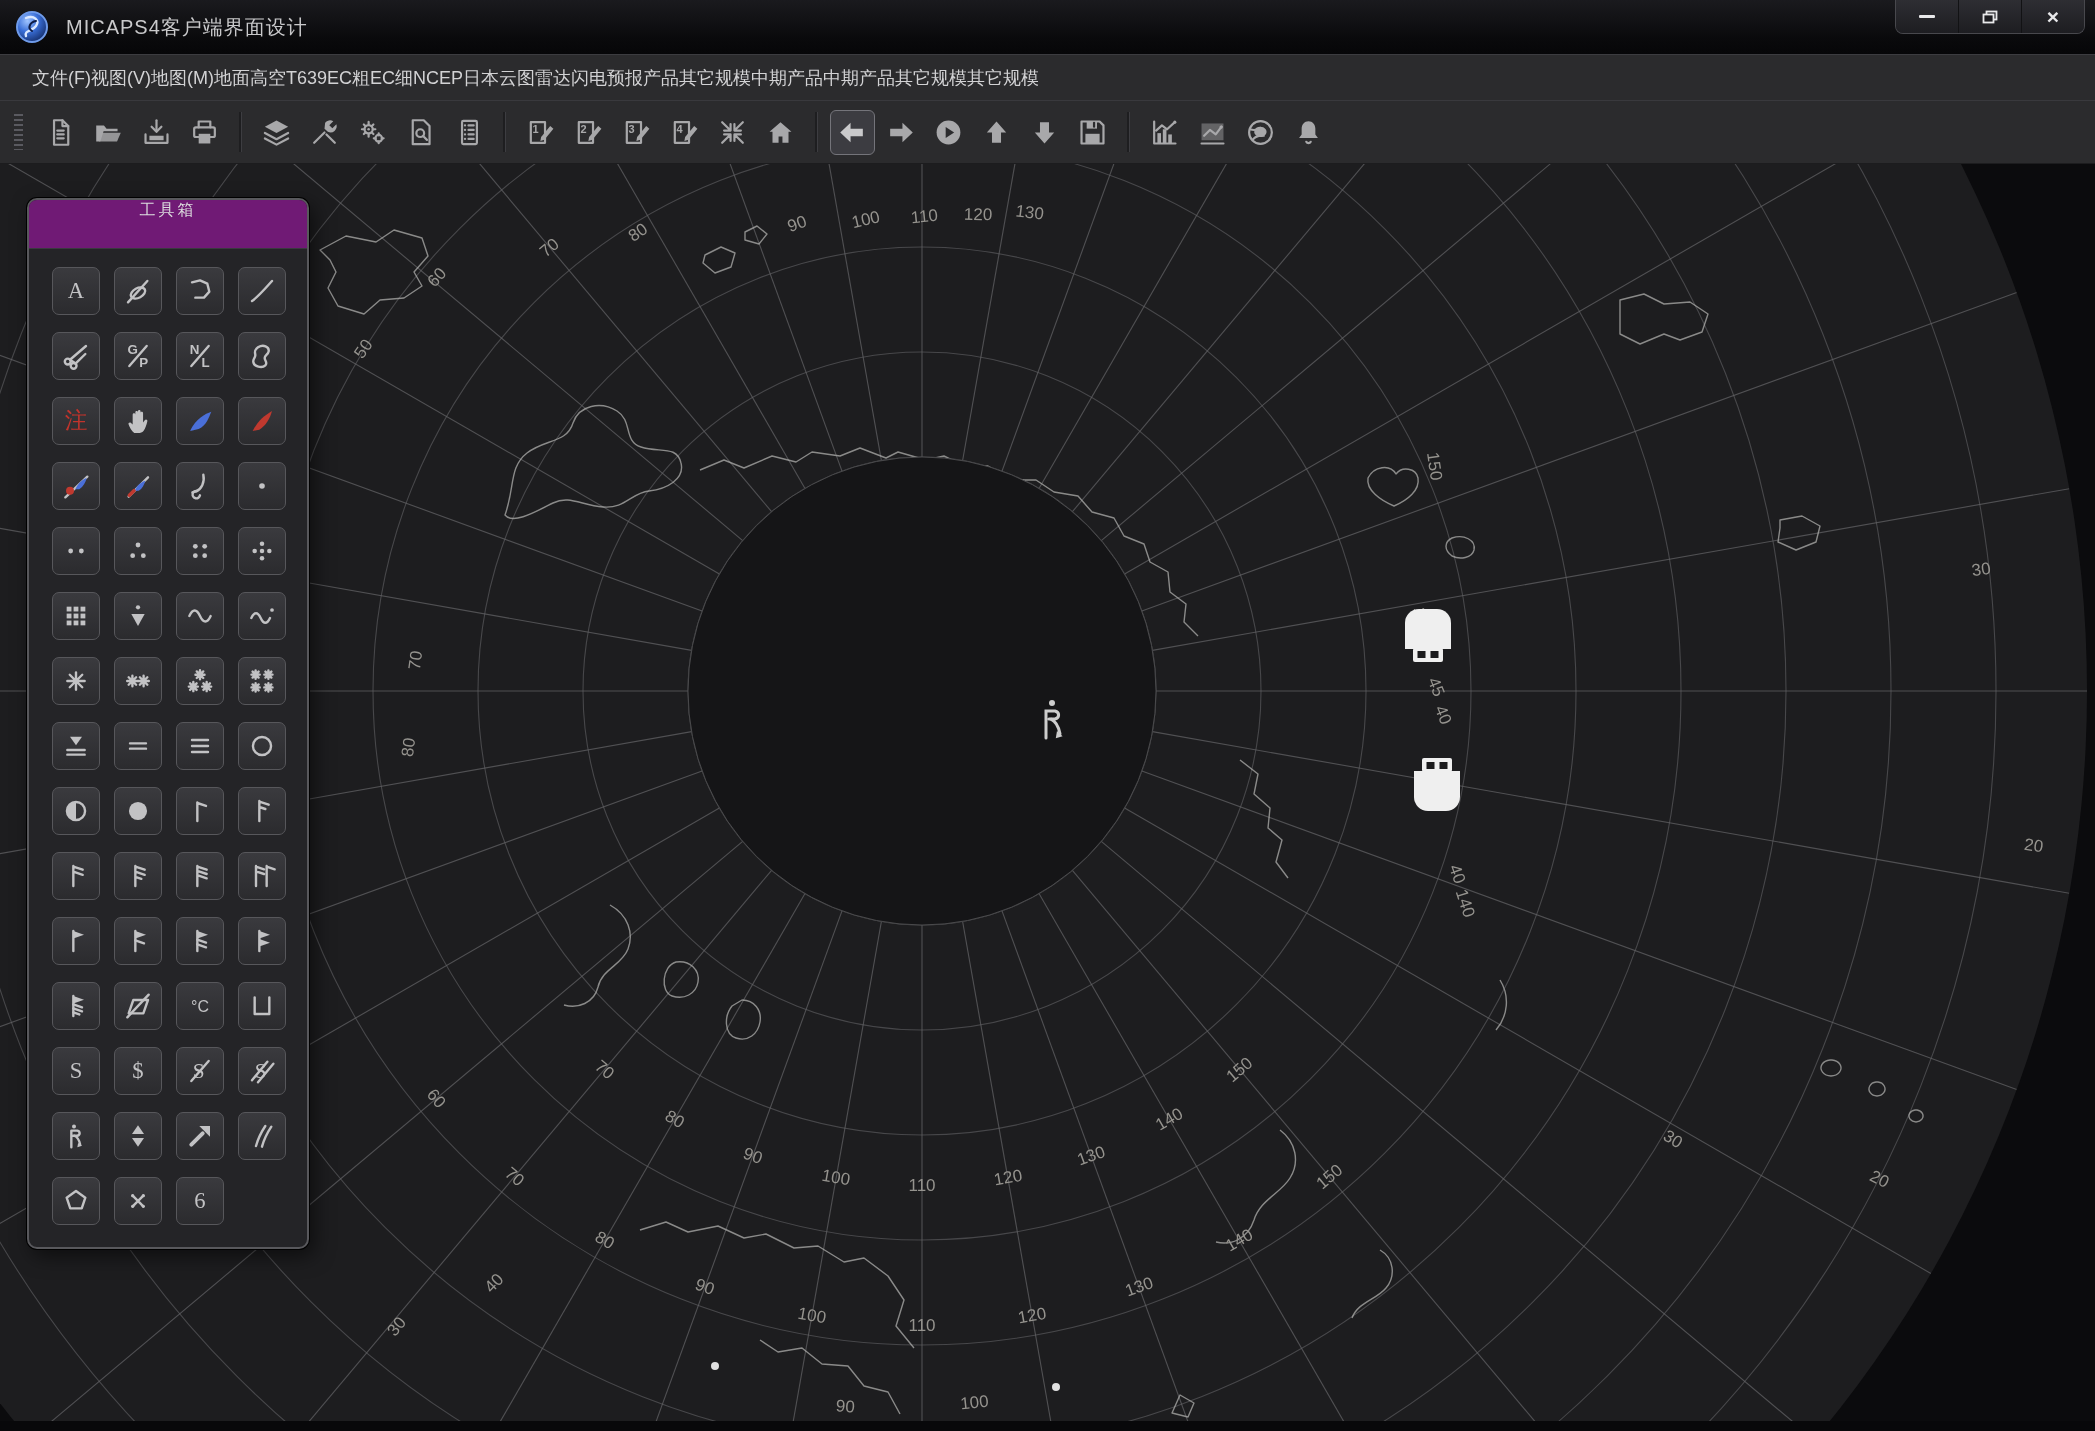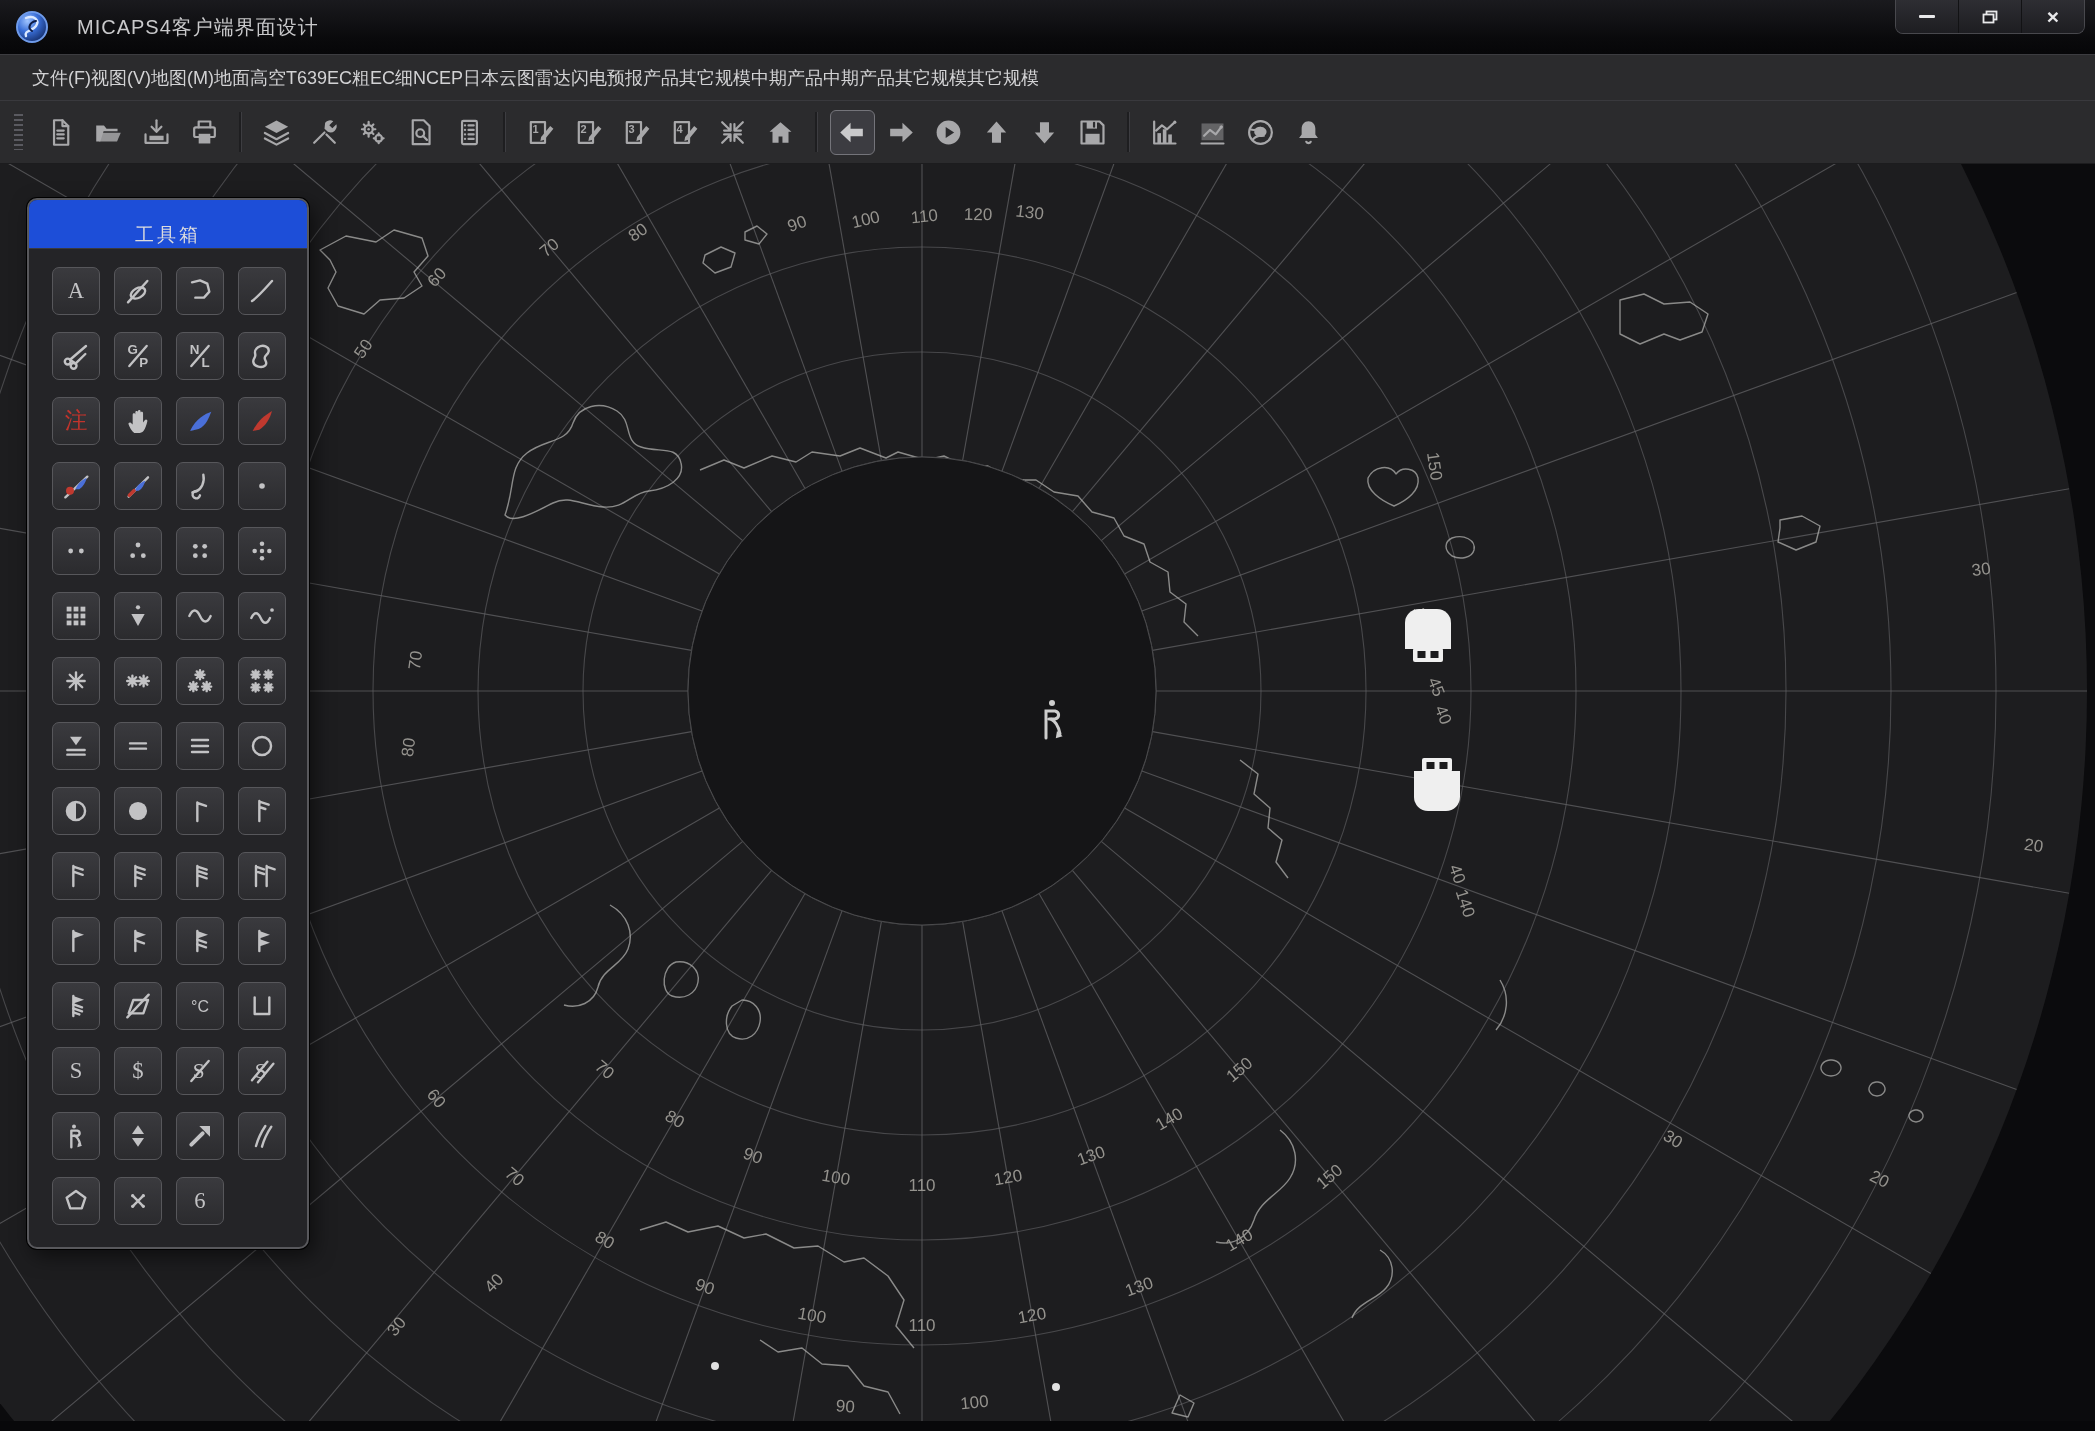--- a/index.html
+++ b/index.html
@@ -3,21 +3,21 @@
 <meta charset="utf-8">
 <style>
   html,body{margin:0;padding:0;background:#000;}
   body{width:2095px;height:1431px;position:relative;overflow:hidden;
        font-family:"Liberation Sans",sans-serif;-webkit-font-smoothing:antialiased;}
   
   #map{position:absolute;left:0;top:0;width:2095px;height:1431px;z-index:0;}
   
   .titlebar{position:absolute;left:0;top:0;right:0;height:54px;z-index:10;
     background:linear-gradient(#1a1a1e,#0a0a0c 70%,#060608);
-    display:flex;align-items:center;gap:27px;padding-left:14px;border-bottom:1px solid #000;}
+    display:flex;align-items:center;gap:16px;padding-left:14px;border-bottom:1px solid #000;}
   .title{color:#c9c9cb;font-size:20px;letter-spacing:1px;}
   .winctrls{position:absolute;right:10px;top:0;display:flex;z-index:11;
     border:1px solid #48484d;border-top:none;border-radius:0 0 8px 8px;overflow:hidden;background:#232327;}
   .winbtn{width:62px;height:33px;display:grid;place-items:center;color:#e8e8ea;
     border-left:1px solid #121214;background:linear-gradient(#2e2e33,#1d1d21);cursor:default;}
   .winbtn:first-child{border-left:none;}
   .winbtn .minbar{width:16px;height:3px;background:#e8e8ea;border-radius:1px;}
   .winbtn svg{display:block;}
   .winbtn.close{font-size:21px;font-weight:bold;}
   
@@ -33,22 +33,22 @@
     background:repeating-linear-gradient(to bottom,#5a5a60 0 2px,transparent 2px 5px);}
   .tbtn{width:43px;height:43px;display:grid;place-items:center;color:#a8a8aa;border-radius:6px;border:1px solid transparent;}
   .tbtn svg{width:31px;height:31px;display:block;stroke:currentColor;fill:none;
     stroke-width:1.7;stroke-linecap:round;stroke-linejoin:round;}
   .tbtn.active{background:#3c3c41;border:1px solid #74747a;color:#c9c9cb;}
   .tsep{width:2px;height:40px;margin:0 9px;background:#1e1e20;border-right:1px solid #3d3d41;}
   
   .toolbox{position:absolute;left:27px;top:198px;width:278px;z-index:20;background:#242427;
     border:2px solid #58585c;border-radius:10px;box-shadow:0 0 0 1px #000,5px 7px 20px rgba(0,0,0,.55);
     padding-bottom:18px;}
-  .toolbox-header{height:48px;background:#1d4ed8;border-radius:8px 8px 0 0;border-bottom:1px solid #3a3a3e;
-    display:flex;align-items:flex-end;justify-content:center;color:#dcdcde;font-size:19px;letter-spacing:3px;}
+  .toolbox-header{height:48px;background:#701a75;border-radius:8px 8px 0 0;border-bottom:1px solid #3a3a3e;
+    display:flex;align-items:flex-start;justify-content:center;color:#dcdcde;font-size:16px;letter-spacing:3px;}
   .toolgrid{display:grid;grid-template-columns:repeat(4,46px);gap:17px 16px;padding:18px 0 4px;justify-content:center;}
   .tool{width:46px;height:46px;background:linear-gradient(#3a3a3e,#2b2b2e);border:1px solid #57575b;
     border-radius:7px;display:grid;place-items:center;color:#c2c2c4;}
   .tool svg{width:32px;height:32px;display:block;stroke:currentColor;fill:none;
     stroke-width:1.8;stroke-linecap:round;stroke-linejoin:round;}
   .bottomstrip{position:absolute;left:0;right:0;bottom:0;height:10px;background:#08080a;z-index:5;}
 </style>
 </head>
 <body>
 

